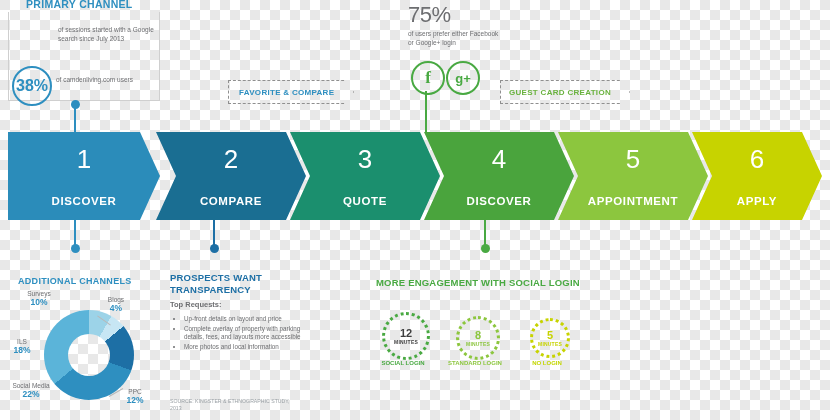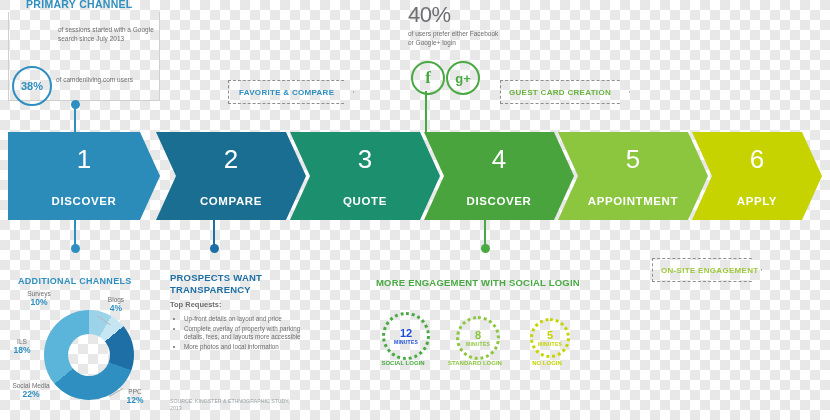--- a/index.html
+++ b/index.html
@@ -25,21 +25,21 @@
     letter-spacing:.3px;
   }
   .pc-box{position:absolute;left:8px;top:12px;width:150px;height:88px;
     border:1px solid #cfcfcf;border-top:none;background:transparent;}
   .bubble{position:absolute;border-radius:50%;border:2px solid #2e8fc0;
     display:flex;align-items:center;justify-content:center;flex-direction:column;
     color:#2e8fc0;background:transparent;}
   #bubble-232{left:12px;top:22px;width:40px;height:40px;}
   #bubble-232 .big{font-size:11px;font-weight:bold;line-height:11px;}
   #bubble-232 .small{font-size:6px;line-height:7px;}
-  #bubble-38{left:12px;top:66px;width:36px;height:36px;font-size:11px;font-weight:bold;}
+  #bubble-38{left:12px;top:66px;width:36px;height:36px;font-size:16px;font-weight:bold;}
   #pc-text-1{left:58px;top:26px;width:96px;font-size:6.5px;color:#6d6e71;line-height:8.5px;}
   #pc-text-2{left:56px;top:76px;width:100px;font-size:6.5px;color:#6d6e71;line-height:8.5px;}
 
   
   #stat75{left:408px;top:2px;font-size:22px;color:#6d6e71;font-weight:normal;letter-spacing:-.5px;}
   #stat75-text{left:408px;top:30px;width:96px;font-size:6.5px;color:#6d6e71;line-height:8.5px;}
 
   .social-circle{position:absolute;width:30px;height:30px;border-radius:50%;
     border:2px solid #49a942;display:flex;align-items:center;justify-content:center;
     color:#49a942;font-weight:bold;}
@@ -113,39 +113,36 @@
   <div class="t" id="pc-text-1">of sessions started with a Google search since July 2013</div>
 
   <div class="bubble" id="bubble-38">
     <span>38%</span>
   </div>
   <div class="t" id="pc-text-2">of camdenliving.com users</div>
 
   <div class="vline" style="left:74px;top:104px;height:28px;background:#2e8fc0;"></div>
   <div class="dot" style="left:71px;top:100px;background:#2e8fc0;"></div>
 
-  <div class="t" id="stat75">40%</div>
+  <div class="t" id="stat75">75%</div>
   <div class="t" id="stat75-text">of users prefer either Facebook or Google+ login</div>
 
   <div class="social-circle" id="fb-circle">
     <span>f</span>
   </div>
   <div class="social-circle" id="gp-circle">
     <span>g+</span>
   </div>
   <div class="vline" style="left:425px;top:91px;height:41px;background:#49a942;"></div>
 
   <div class="callout chev" id="callout-fav">
     <span class="lbl">FAVORITE &amp; COMPARE</span>
   </div>
   <div class="callout chev" id="callout-guest">
     <span class="lbl">GUEST CARD CREATION</span>
-  </div>
-  <div class="callout chev" id="callout-onsite">
-    <span class="lbl">ON-SITE ENGAGEMENT</span>
   </div>
 
   <div id="process">
     <div class="step arrow-first" style="left:0px;width:152px;background:#2b8cba;">
       <span class="num">1</span>
       <span class="name">DISCOVER</span>
     </div>
     <div class="step arrow" style="left:148px;width:150px;background:#1a6e92;">
       <span class="num">2</span>
       <span class="name">COMPARE</span>
@@ -215,21 +212,21 @@
   <div class="t" id="top-requests">Top Requests:</div>
   <ul id="requests-list">
     <li>Up-front details on layout and price</li>
     <li>Complete overlay of property with parking details, fees, and layouts more accessible</li>
     <li>More photos and local information</li>
   </ul>
   <div class="t" id="source-note">SOURCE: KINGSTER &amp; ETHNOGRAPHIC STUDY, 2013</div>
 
   <div class="t" id="engagement-title">MORE ENGAGEMENT WITH SOCIAL LOGIN</div>
 
-  <div class="min-circle" style="left:382px;top:312px;border:3px dotted #49a942;color:#1d4ed8;">
+  <div class="min-circle" style="left:382px;top:312px;border:3px dotted #49a942;color:#404040;">
     <span class="v">12</span>
     <span class="u">MINUTES</span>
   </div>
   <div class="min-caption green" style="left:368px;top:360px;">SOCIAL LOGIN</div>
 
   <div class="min-circle" style="left:456px;top:316px;border:3px dotted #8cc63e;color:#8cc63e;width:38px;height:38px;">
     <span class="v">8</span>
     <span class="u">MINUTES</span>
   </div>
   <div class="min-caption lgreen" style="left:440px;top:360px;">STANDARD LOGIN</div>

